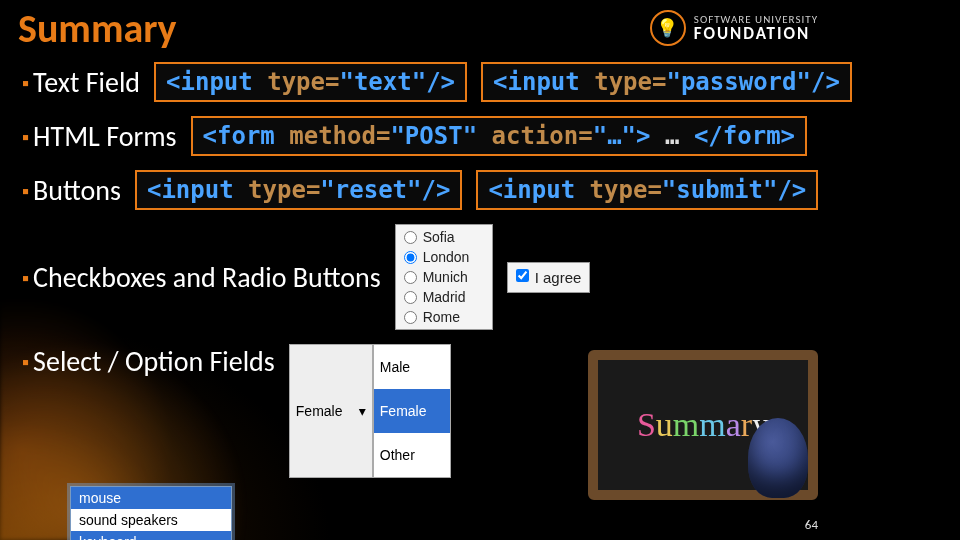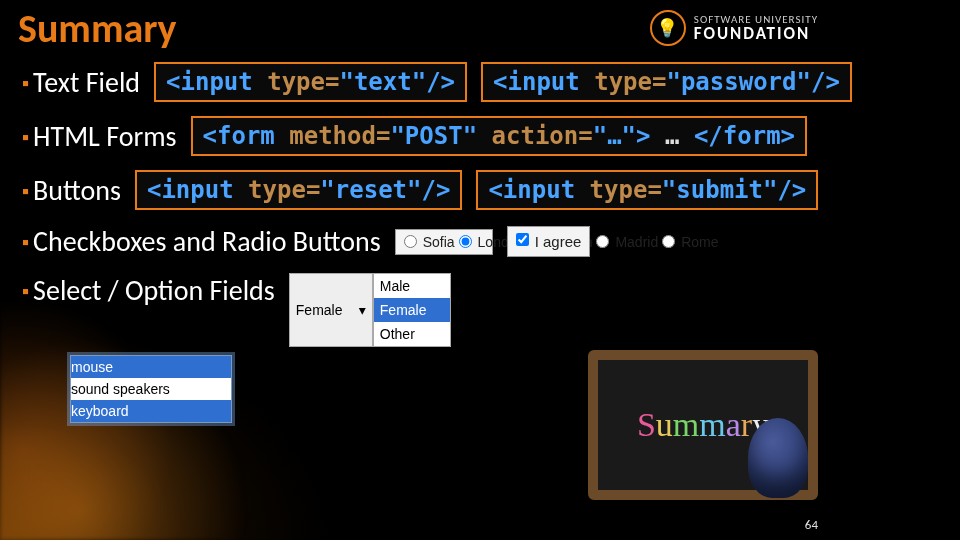--- a/index.html
+++ b/index.html
@@ -16,30 +16,30 @@
 .logo-text .l2{font-weight:700;font-size:17px;color:#fff;letter-spacing:2px}
 .content{position:absolute;left:22px;top:62px;right:20px;color:#fff}
 .row{display:flex;align-items:center;gap:14px;margin-bottom:14px}
 .bullet-label{font-size:28px;color:#fff;white-space:nowrap}
 .sq{color:#E87B17;margin-right:4px;font-size:20px;vertical-align:2px}
 .codebox{border:2px solid #E87B17;background:#0a0a0a;padding:4px 10px;font-family:Consolas,monospace;font-size:24px;font-weight:700;white-space:nowrap}
 .codebox .t-el{color:#4aa3ff}
 .codebox .t-attr{color:#c08a4a}
 .codebox .t-str{color:#4aa3ff}
 .codebox .t-txt{color:#ddd}
-.radio-demo{background:#f4f4f4;border:1px solid #999;padding:4px 8px;color:#222;font-family:Tahoma,sans-serif;font-size:14px;display:flex;flex-direction:row;gap:4px;width:80px}
+.radio-demo{background:#f4f4f4;border:1px solid #999;padding:4px 8px;color:#222;font-family:Tahoma,sans-serif;font-size:14px;display:flex;flex-direction:column;gap:4px;width:80px}
 .radio-demo label{display:flex;align-items:center;gap:6px}
 .check-demo{background:#f4f4f4;border:1px solid #999;padding:6px 8px;color:#222;font-family:Tahoma,sans-serif;font-size:15px;display:flex;align-items:flex-start;gap:6px}
 .select-demo{background:#fff;border:1px solid #7a9ac0;color:#000;font-family:Tahoma,sans-serif;font-size:14px;box-shadow:0 0 0 3px rgba(120,170,230,.4)}
-.select-demo .opt{padding:3px 0}
+.select-demo .opt{padding:3px 8px}
 .select-demo .sel{background:#2f6fd0;color:#fff}
 .dropdown-demo{display:flex;flex-direction:row;font-family:Tahoma,sans-serif;font-size:14px;color:#000}
 .dropdown-demo .dd-head{background:#eee;border:1px solid #aaa;padding:2px 6px;display:flex;justify-content:space-between;align-items:center;width:70px}
 .dropdown-demo .dd-list{border:1px solid #aaa;background:#fff;width:76px}
-.dropdown-demo .dd-list .opt{padding:4px 6px}
+.dropdown-demo .dd-list .opt{padding:14px 6px}
 .dropdown-demo .dd-list .sel{background:#2f6fd0;color:#fff}
 .chalk{position:absolute;right:14px;bottom:40px;width:210px;height:130px;background:#1a1a1a;border:10px solid #6b4a2a;border-radius:6px;display:flex;align-items:center;justify-content:center}
 .chalk-text{font-family:"Comic Sans MS",cursive;font-size:34px}
 .chalk-text .cS{color:#e85a9a}
 .chalk-text .c1{color:#e8c85a}
 .chalk-text .c2{color:#7ad46a}
 .chalk-text .c3{color:#6ac8e8}
 .chalk-text .c4{color:#b88ae8}
 .chalk-text .c5{color:#e8a85a}
 .chalk-text .c6{color:#eee}

